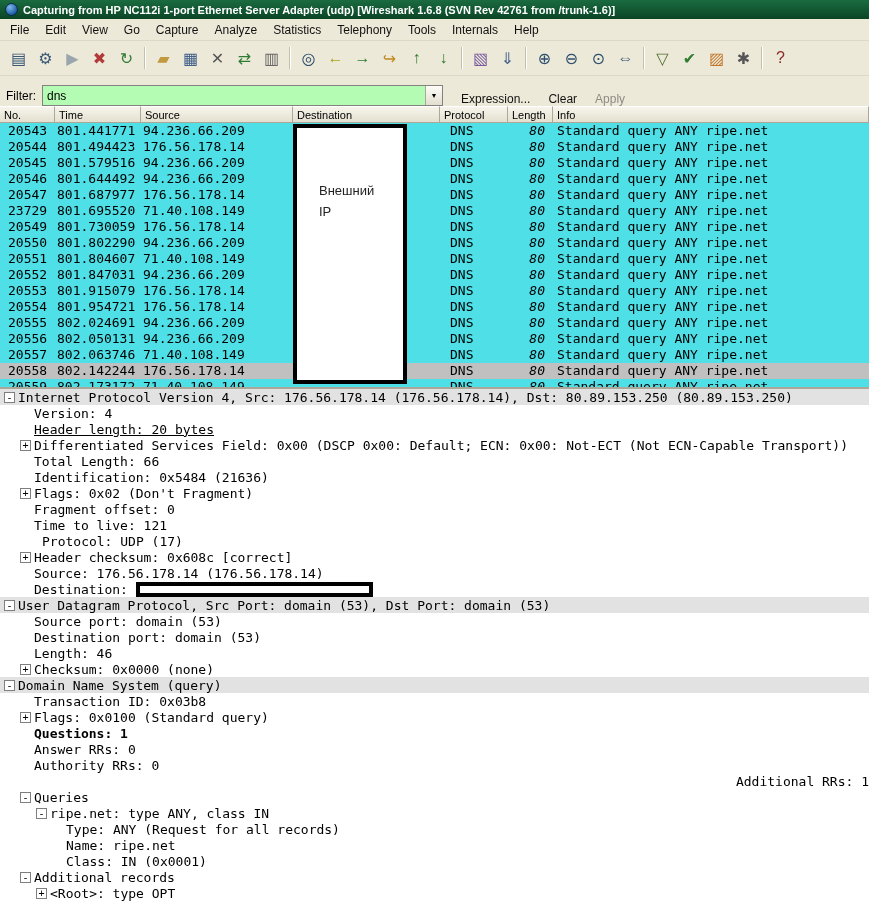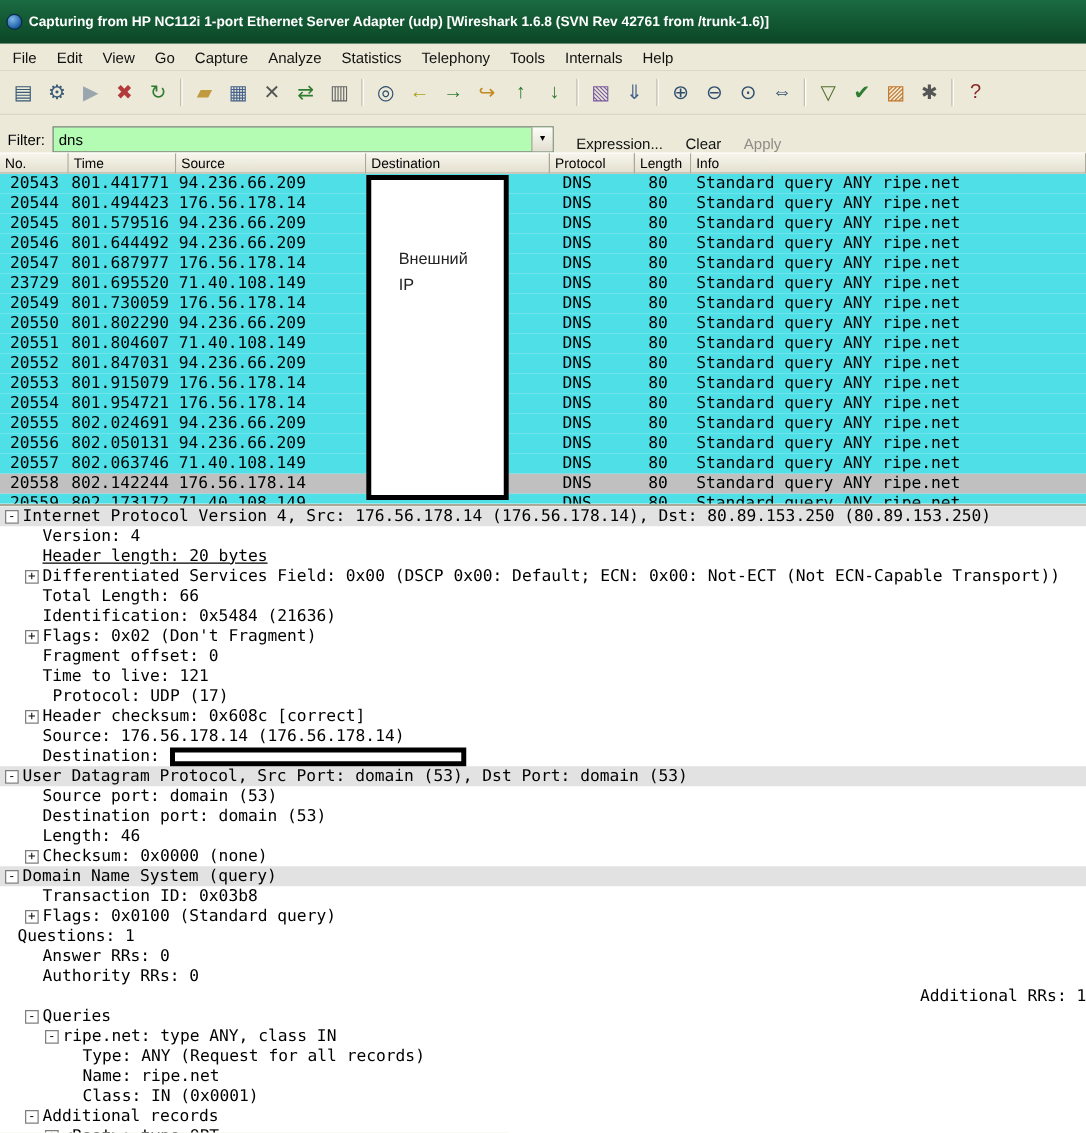--- a/index.html
+++ b/index.html
@@ -6,21 +6,21 @@
   html,body { width: 869px; height: 906px; overflow: hidden; }
   body {
     font-family: "Liberation Sans", sans-serif;
     background: #ece9d8;
     position: relative;
   }
   .window { width: 869px; height: 906px; display: flex; flex-direction: column; }
 
   
   .titlebar {
-    height: 35px; flex: none;
+    height: 19px; flex: none;
     background: linear-gradient(180deg, var(--titlebar-light), var(--titlebar-dark));
     display: flex; align-items: center; padding: 0 5px; gap: 5px;
   }
   .app-icon {
     width: 13px; height: 13px; border-radius: 50%;
     background: radial-gradient(circle at 35% 30%, #7fb9e8, #1f5fa8 70%, #123c6e);
     border: 1px solid #0a2a4a; flex: none;
   }
   .titlebar .title { color: #fff; font-weight: bold; font-size: 11px; white-space: nowrap; }
 
@@ -87,21 +87,21 @@
     display: grid; grid-template-columns: var(--pcols);
     height: 16px; line-height: 16px; background: var(--row-dns-bg);
     white-space: nowrap; color: #000;
   }
   .prow.selected { background: var(--selected-row-bg); }
   .prow.partial { height: 8px; overflow: hidden; }
   .prow div { overflow: hidden; }
   .c-no { padding-left: 8px; }
   .c-time, .c-source { padding-left: 2px; }
   .c-protocol { padding-left: 10px; }
-  .c-length { text-align: center; padding-right: 8px; }
+  .c-length { text-align: right; padding-right: 8px; font-style: italic; }
   .c-info { padding-left: 4px; }
 
   .overlay-box {
     position: absolute; left: 293px; top: 1px; width: 114px; height: 260px;
     background: #fff; border: 4px solid #000;
   }
   .overlay-box .txt {
     margin: 52px 0 0 22px; font-family: "Liberation Sans", sans-serif;
     font-size: 13px; line-height: 21px; color: #222;
   }
@@ -453,21 +453,21 @@
         <span>Domain Name System (query)</span>
       </div>
       <div class="drow" style="padding-left: 20px;">
         <span class="exp-spacer"></span>
         <span>Transaction ID: 0x03b8</span>
       </div>
       <div class="drow" style="padding-left: 20px;">
         <span class="expander">+</span>
         <span>Flags: 0x0100 (Standard query)</span>
       </div>
-      <div class="drow" style="">
+      <div class="drow" style="padding-left: 20px; font-weight: bold;">
         <span class="exp-spacer"></span>
         <span>Questions: 1</span>
       </div>
       <div class="drow" style="padding-left: 20px;">
         <span class="exp-spacer"></span>
         <span>Answer RRs: 0</span>
       </div>
       <div class="drow" style="padding-left: 20px;">
         <span class="exp-spacer"></span>
         <span>Authority RRs: 0</span>

